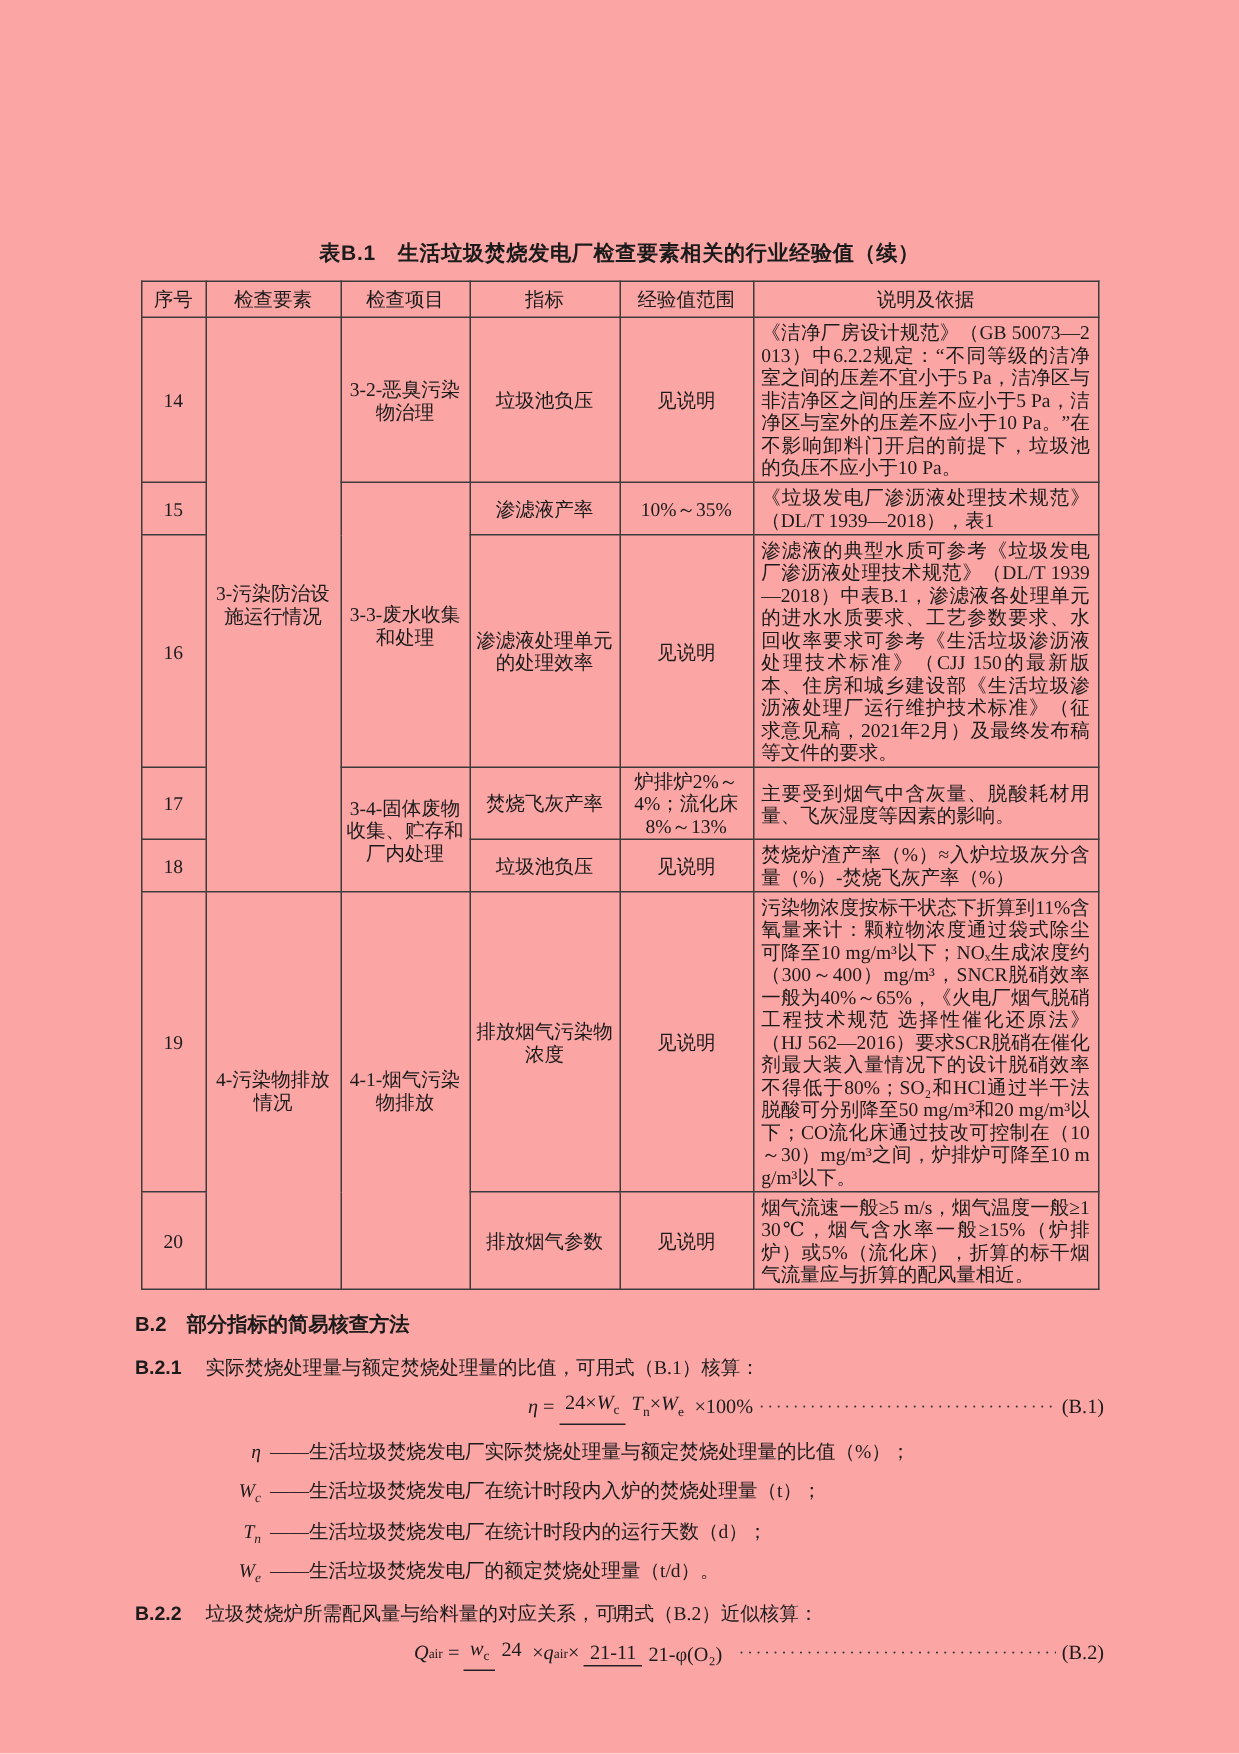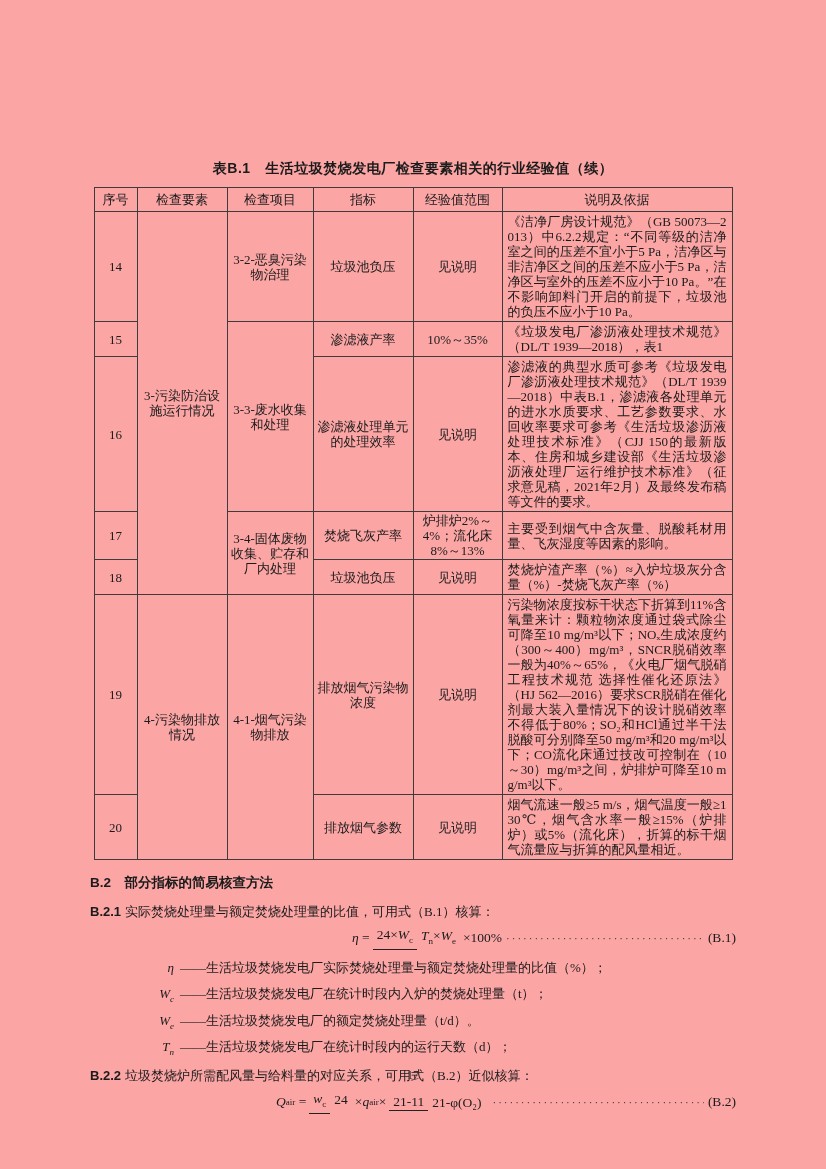--- a/index.html
+++ b/index.html
@@ -50,21 +50,21 @@
   tr.r19{height:179px;}
   tr.r20{height:62px;}
   .section{width:646px;margin:14px auto 0;font-size:13px;}
   .sec-heading{
     font-family:"Liberation Sans","DejaVu Sans",sans-serif;
     font-weight:bold;font-size:13.5px;margin:0 0 10px 0;
   }
   .clause{margin:0 0 6px 0;line-height:19px;}
   .clause .num{
     font-family:"Liberation Sans","DejaVu Sans",sans-serif;
-    font-weight:bold;margin-right:4px;
+    font-weight:bold;margin-right:16px;
   }
   .formula-row{
     display:flex;align-items:center;
     margin:4px 0 8px 0;
     font-size:13.5px;
   }
   .formula-row .feq{display:inline-flex;align-items:center;white-space:nowrap;}
   .frac{display:inline-flex;flex-direction:row;margin:0 3px;vertical-align:middle;}
   .frac .num{border-bottom:1px solid #222;padding:0 4px 1px 4px;line-height:15px;}
   .frac .den{padding:1px 4px 0 4px;line-height:15px;}
@@ -188,26 +188,26 @@
     <div class="defs">
       <div class="def-row">
         <span class="def-sym"><i>η</i><sub></sub></span>
         <span class="def-text">——生活垃圾焚烧发电厂实际焚烧处理量与额定焚烧处理量的比值（%）；</span>
       </div>
       <div class="def-row">
         <span class="def-sym"><i>W</i><sub>c</sub></span>
         <span class="def-text">——生活垃圾焚烧发电厂在统计时段内入炉的焚烧处理量（t）；</span>
       </div>
       <div class="def-row">
+        <span class="def-sym"><i>T</i><sub>n</sub></span>
+        <span class="def-text">——生活垃圾焚烧发电厂在统计时段内的运行天数（d）；</span>
+      </div>
+      <div class="def-row">
         <span class="def-sym"><i>W</i><sub>e</sub></span>
         <span class="def-text">——生活垃圾焚烧发电厂的额定焚烧处理量（t/d）。</span>
-      </div>
-      <div class="def-row">
-        <span class="def-sym"><i>T</i><sub>n</sub></span>
-        <span class="def-text">——生活垃圾焚烧发电厂在统计时段内的运行天数（d）；</span>
       </div>
     </div>
 
     <p class="clause"><span class="num">B.2.2</span><span>垃圾焚烧炉所需配风量与给料量的对应关系，可用式（B.2）近似核算：</span></p>
 
     <div class="formula-row">
       <span class="sp-b2"></span>
       <span class="feq">
         <i>Q</i><sub>air</sub>&nbsp;<span>=</span>
         <span class="frac">

